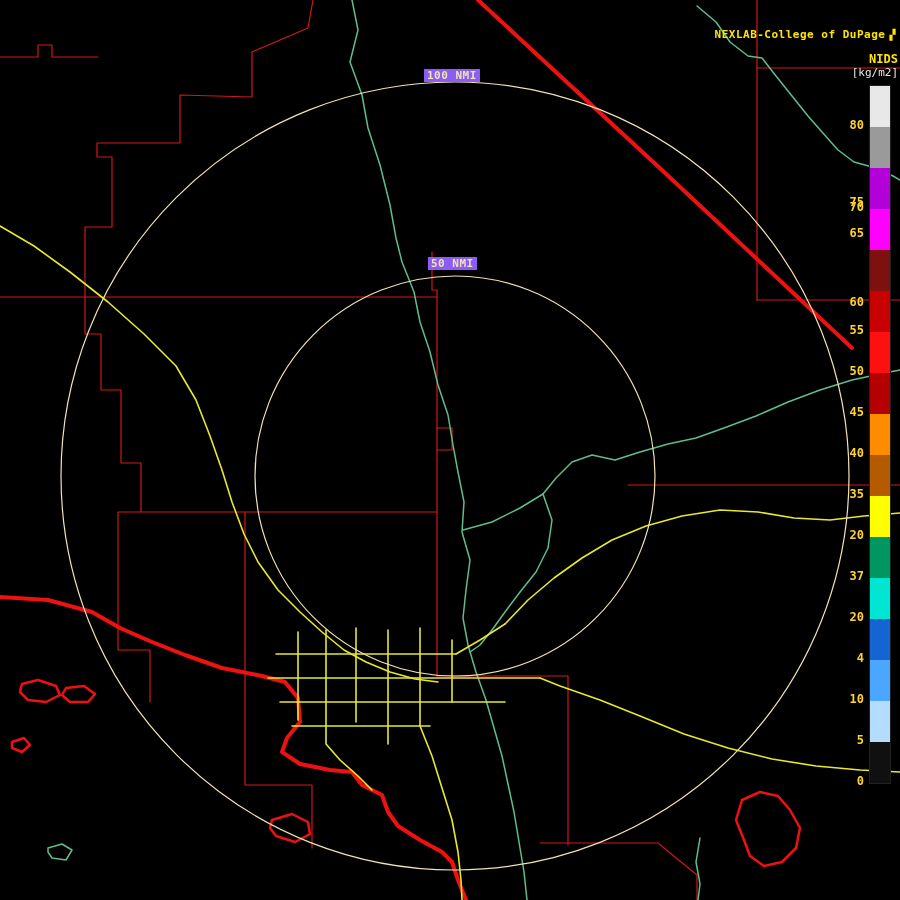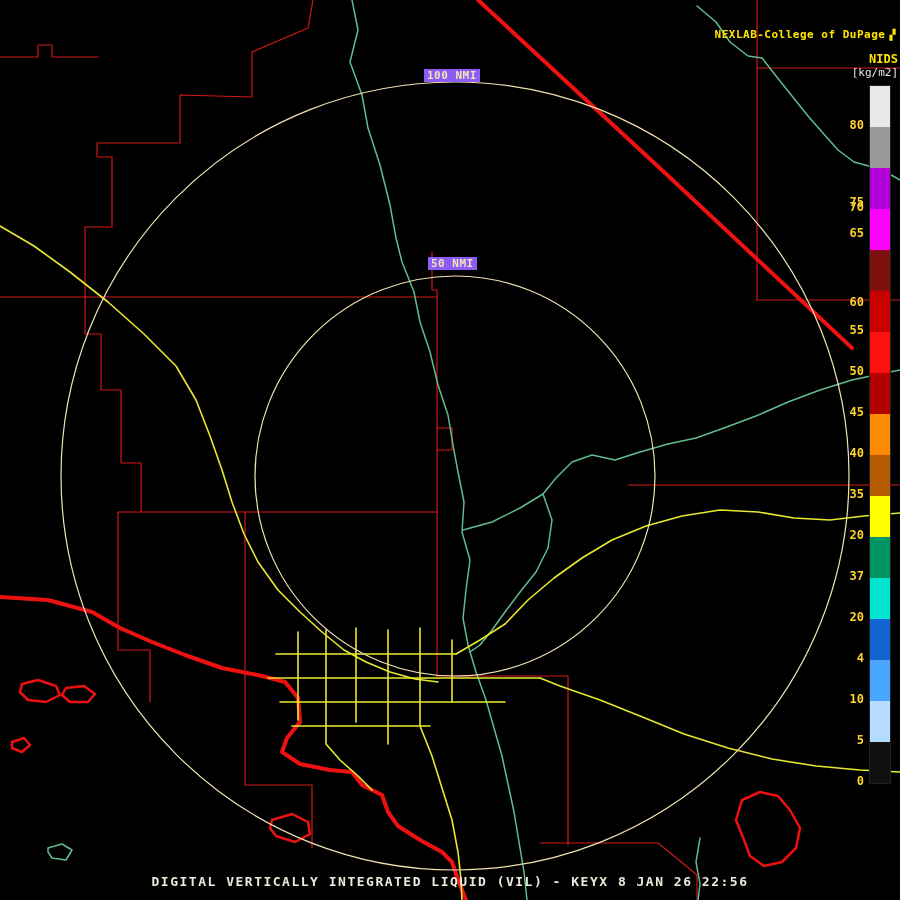--- a/index.html
+++ b/index.html
@@ -130,14 +130,13 @@
       <span class="cb-tick" style="top: 487px;">35</span>
       <span class="cb-tick" style="top: 528px;">20</span>
       <span class="cb-tick" style="top: 569px;">37</span>
       <span class="cb-tick" style="top: 610px;">20</span>
       <span class="cb-tick" style="top: 651px;">4</span>
       <span class="cb-tick" style="top: 692px;">10</span>
       <span class="cb-tick" style="top: 733px;">5</span>
       <span class="cb-tick" style="top: 774px;">0</span>
     </div>
 
-  <div id="caption">DIGITAL VERTICALLY INTEGRATED LIQUID (VIL) - KEYX 8 JAN 26 22:56</div>
 </div>
 
 </body></html>

